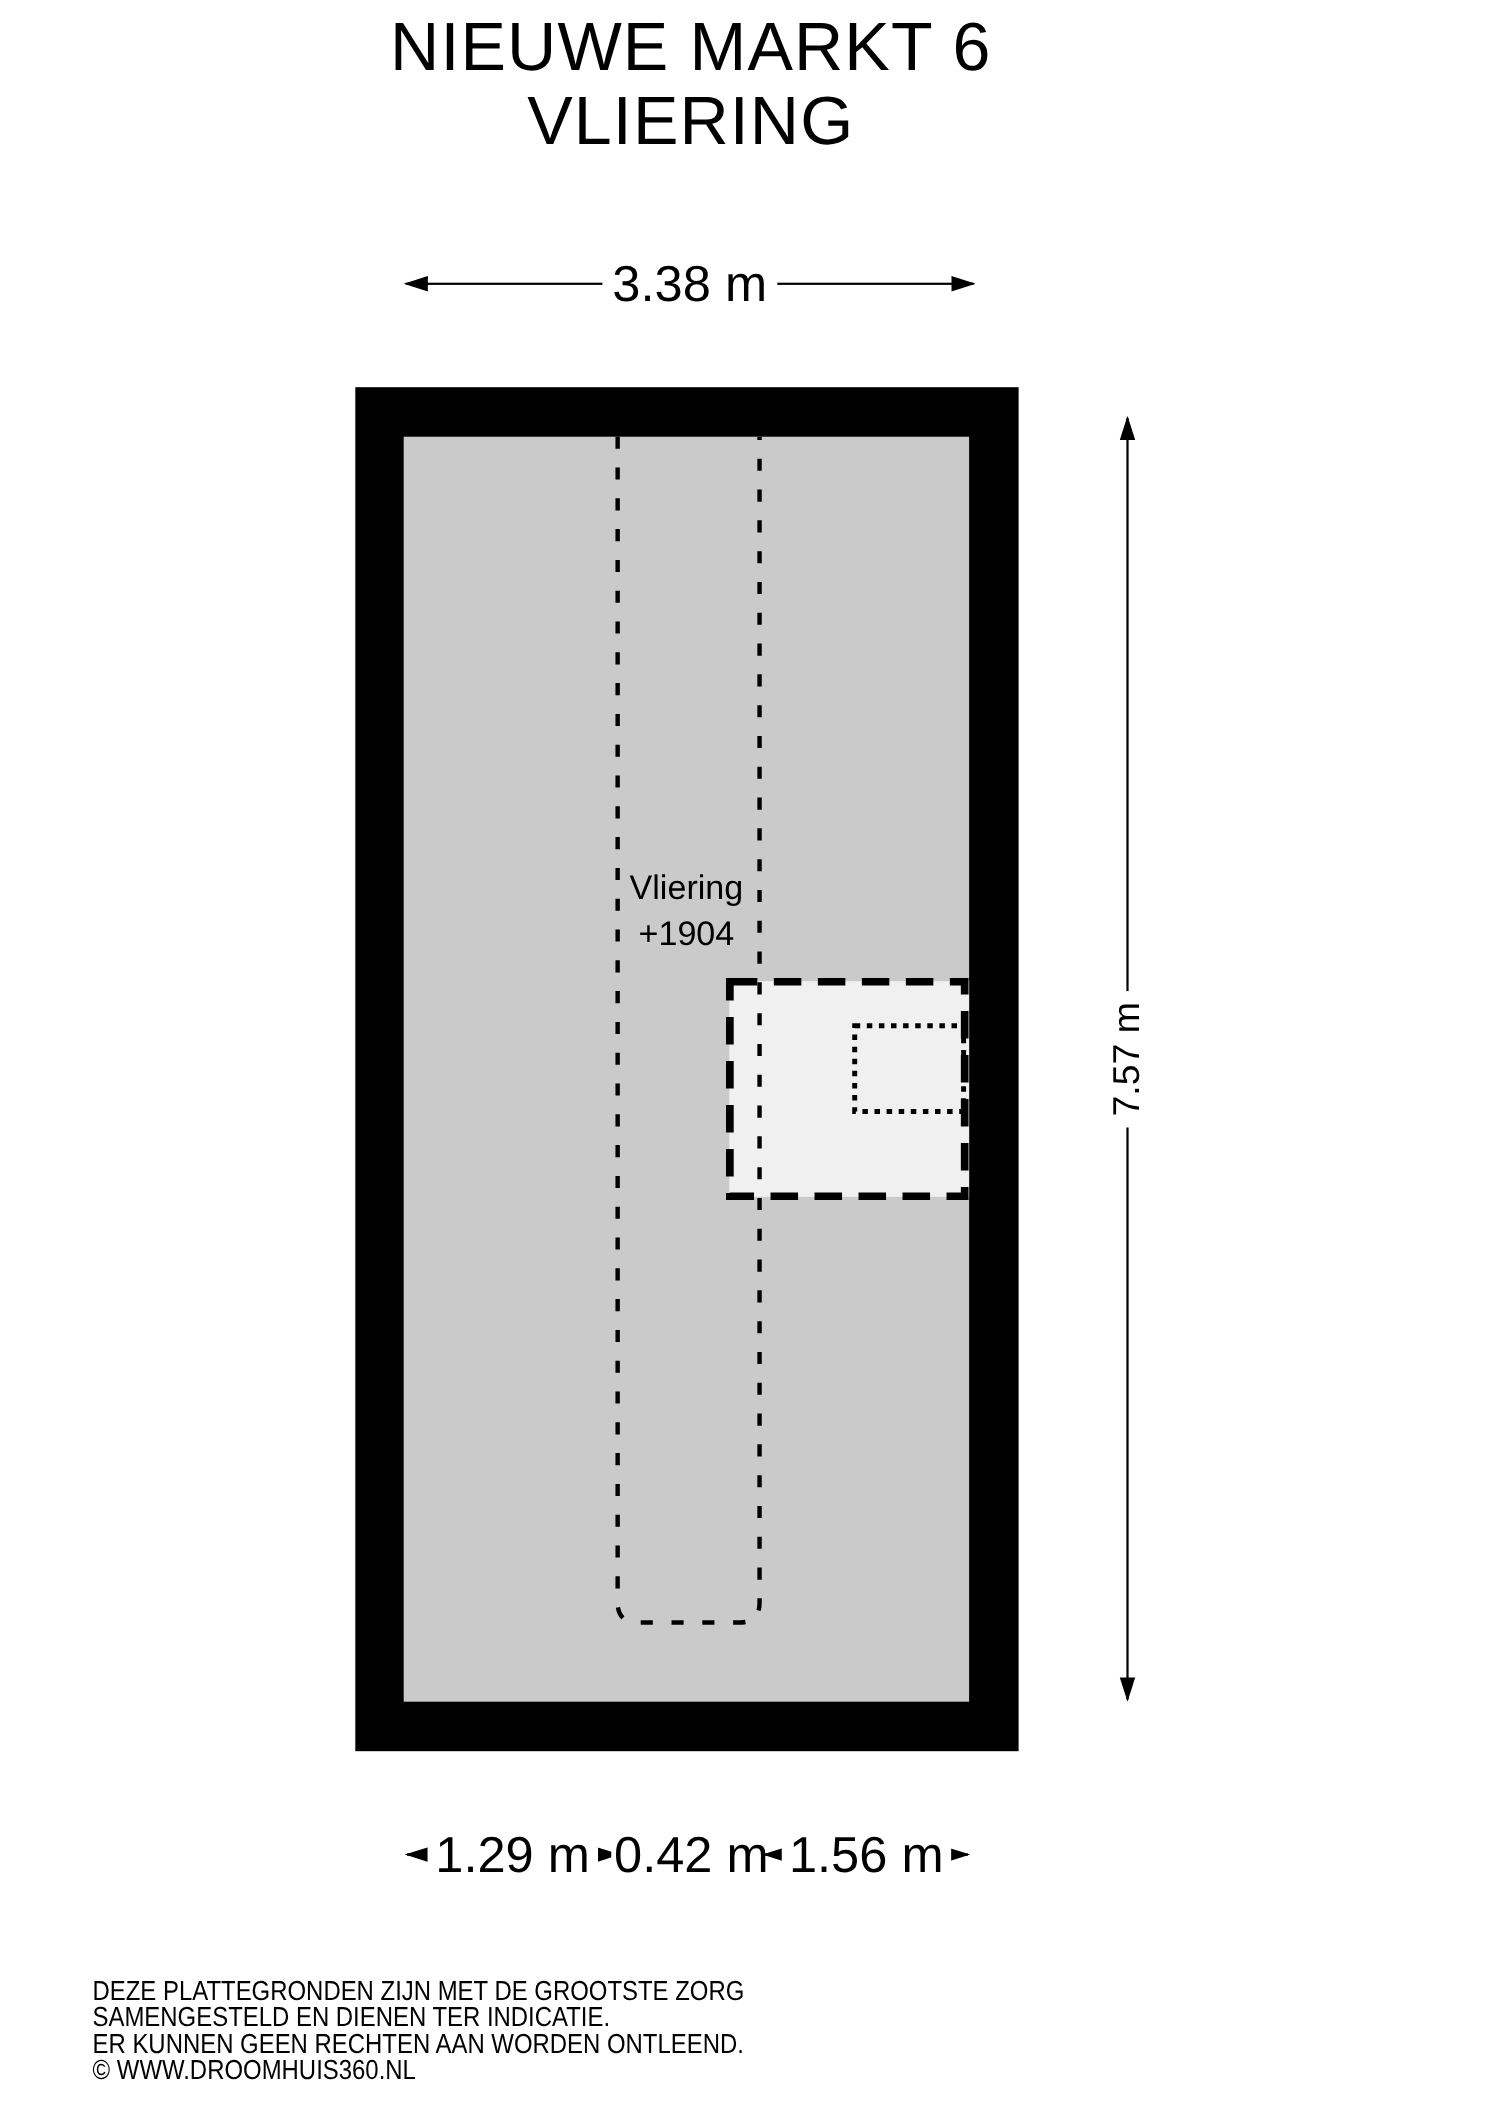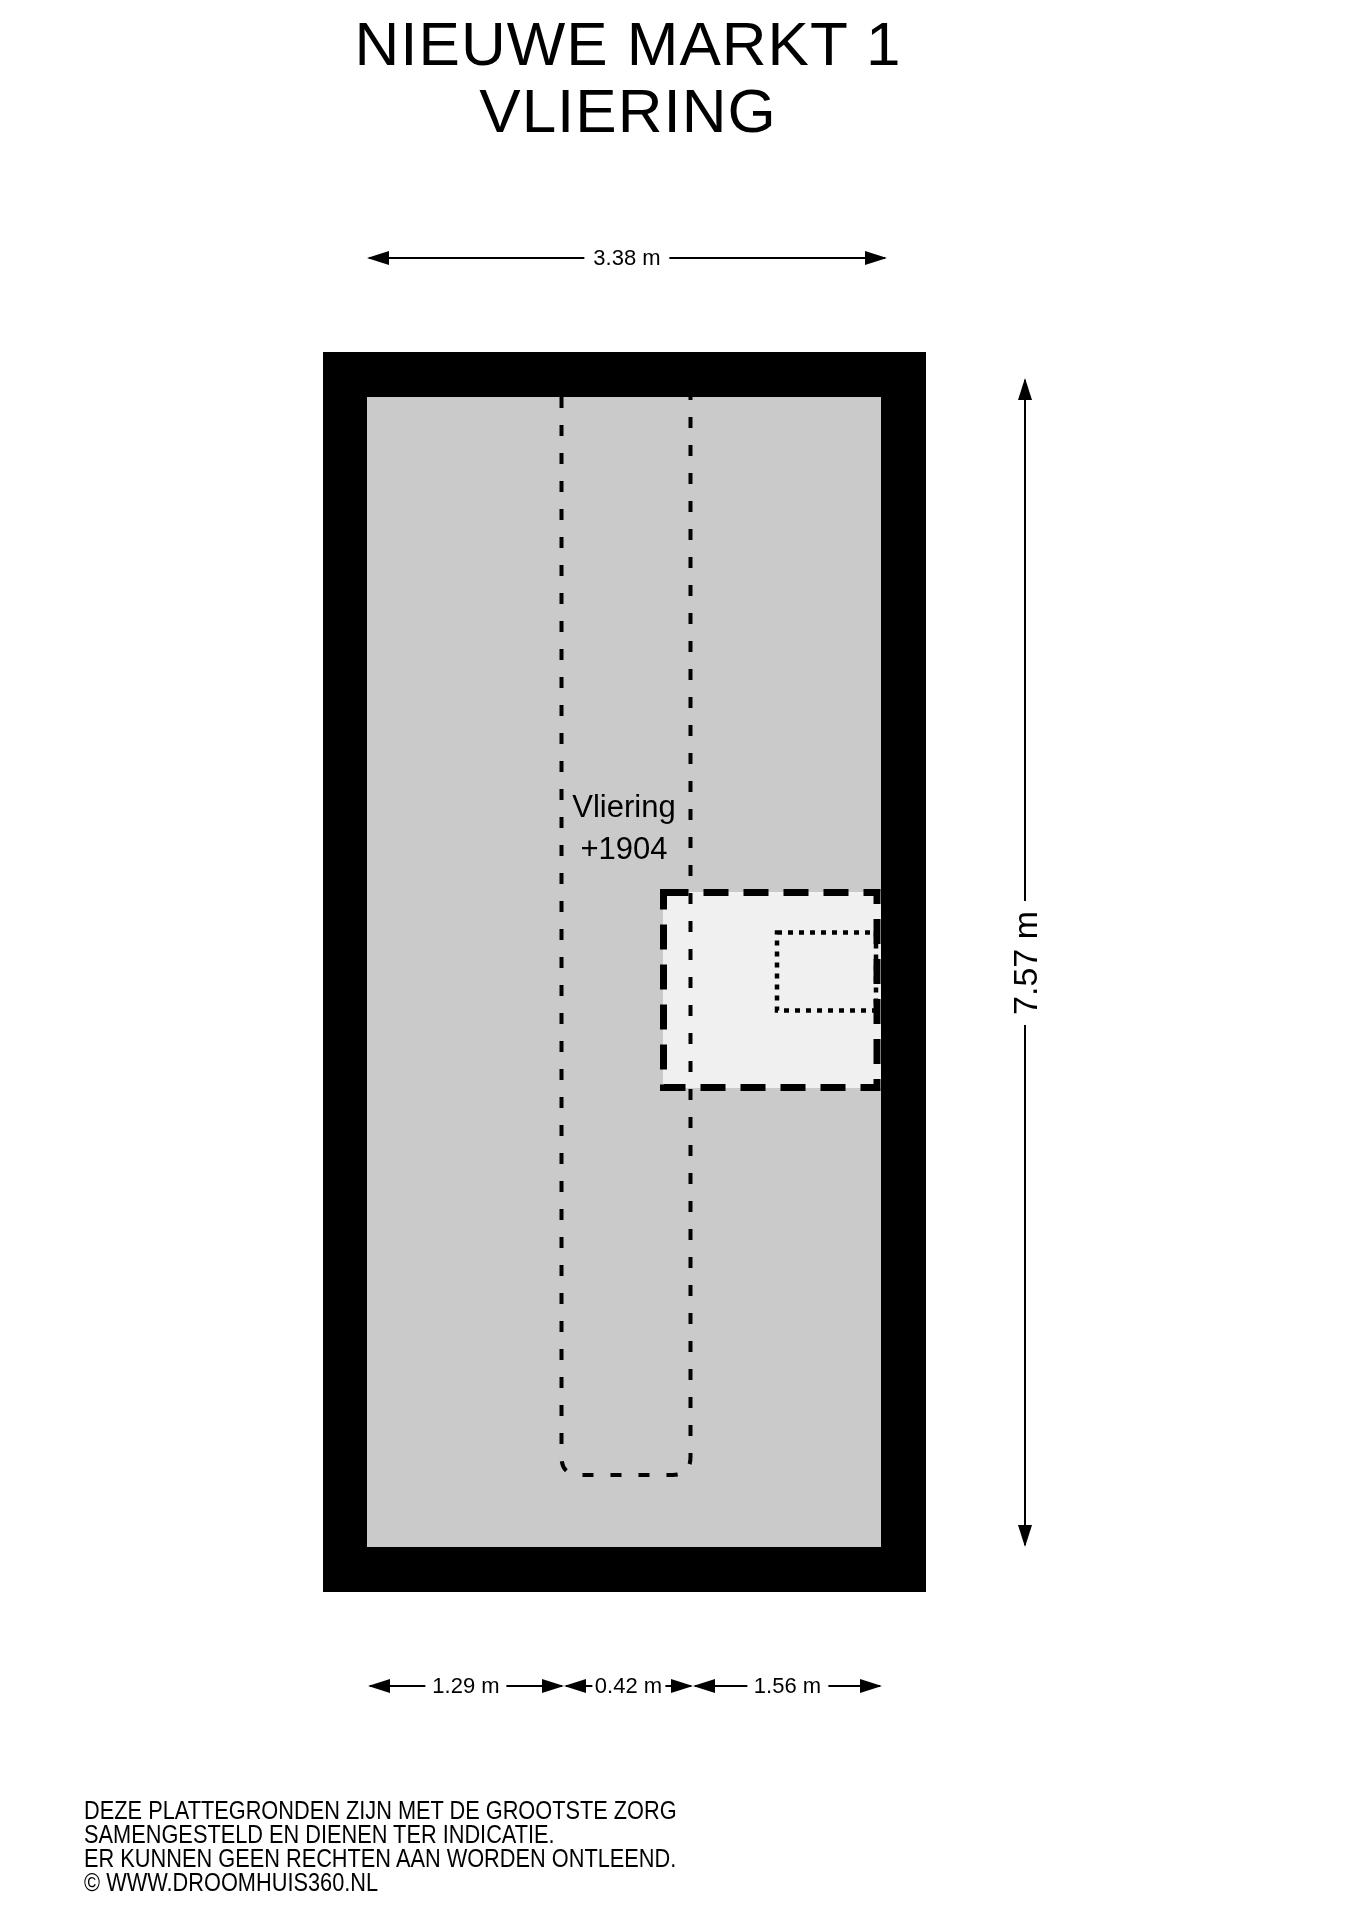--- a/index.html
+++ b/index.html
@@ -30,21 +30,21 @@
   .dim-h .arrow-right{
     position:absolute;right:0;top:7px;width:0;height:0;
     border-top:7px solid transparent;border-bottom:7px solid transparent;
     border-left:22px solid #000;
   }
   .dim-h .dim-label{
     position:absolute;left:50%;top:14px;
     transform:translate(-50%,-50%);
     background:#ffffff;
     padding:0 9px;
-    font-size:22px;
+    font-size:46px;
     white-space:nowrap;
   }
   
   .dim-v{position:absolute;left:1003px;top:378px;width:44px;height:1169px;}
   .dim-v .vline{position:absolute;left:21px;top:2px;bottom:2px;width:2px;background:#000;}
   .dim-v .arrow-up{
     position:absolute;left:15px;top:0;width:0;height:0;
     border-left:7px solid transparent;border-right:7px solid transparent;
     border-bottom:22px solid #000;
   }
@@ -75,21 +75,21 @@
     font-size:25px;line-height:24px;
   }
   .footer .f-line{display:block;transform:scaleX(0.87);transform-origin:50% 50%;white-space:nowrap;}
 </style>
 </head>
 <body>
 
 <div class="page">
 
   <div class="title">
-    <div>NIEUWE MARKT 1</div>
+    <div>NIEUWE MARKT 6</div>
     <div>VLIERING</div>
   </div>
 
   <div class="dim-h" style="left:367px;top:244px;width:520px;">
     <div class="line"></div>
     <div class="arrow-left"></div>
     <div class="arrow-right"></div>
     <span class="dim-label">3.38 m</span>
   </div>
 

